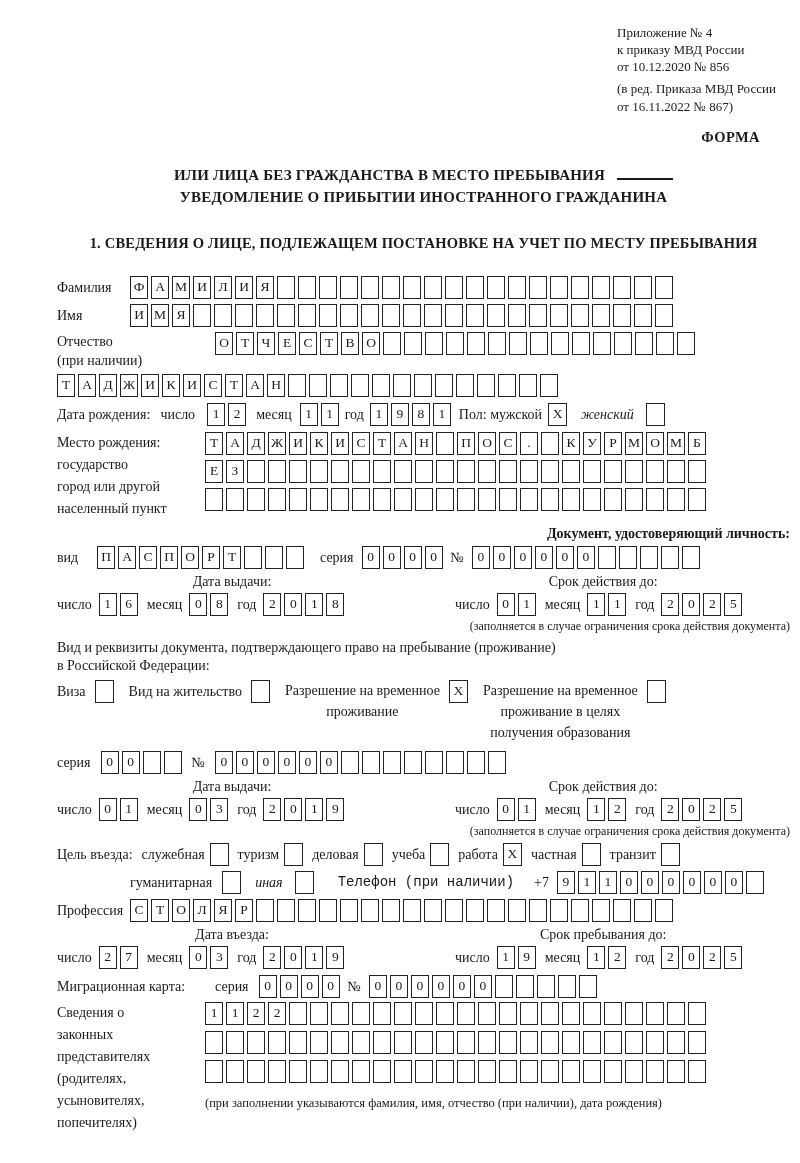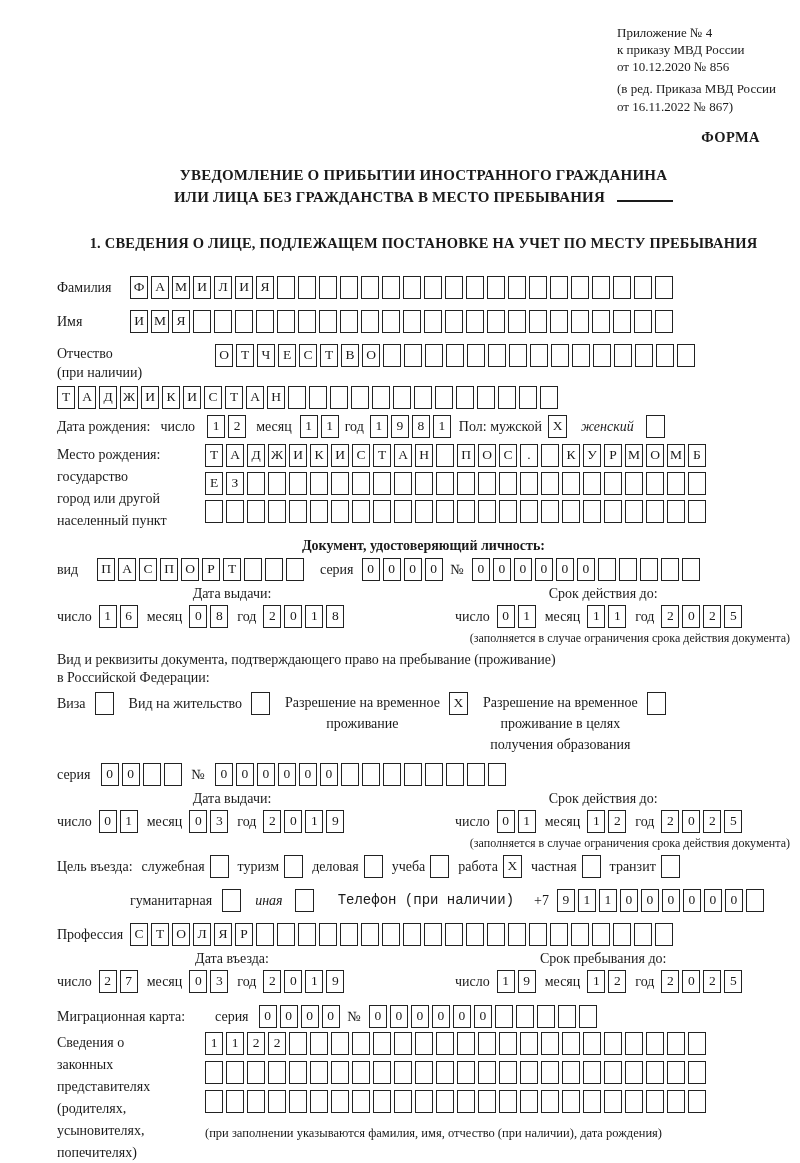--- a/index.html
+++ b/index.html
@@ -37,30 +37,30 @@
     display:inline-flex; align-items:center; justify-content:center;
     font-size:13.5px;
   }
 
   .w73  { width:73px; }
   .w128 { width:128px; }
   .w148 { width:148px; }
   .w158 { width:158px; } .ml6{margin-left:6px;} .ml8{margin-left:8px;}
   .ml10{margin-left:10px;} .ml12{margin-left:12px;} .ml14{margin-left:14px;font-style:italic;}
   .ml16{margin-left:16px;} .ml20{margin-left:20px;} .ml24{margin-left:24px;font-family:Liberation Mono, monospace;} .ml30{margin-left:30px;}
-  .mt2{margin-top:2px;} .mt4{margin-top:4px;} .mt5{margin-top:11px;} .mt6{margin-top:6px;}
+  .mt2{margin-top:2px;} .mt4{margin-top:4px;} .mt5{margin-top:5px;} .mt6{margin-top:6px;}
   .mt8{margin-top:8px;} .mt24{margin-top:24px;}
 
   .two-line { line-height:19px; }
 
   .bp-labels { line-height:22px; flex:none; }
   .bp-cells .cells { margin-top:5px; }
   .bp-cells .cells:first-child { margin-top:0; }
 
-  .dochead { text-align:center; font-weight:bold; margin-top:6px; font-size:14px; }
+  .dochead { text-align:right; font-weight:bold; margin-top:6px; font-size:14px; }
 
   .dates { display:flex; margin-top:5px; }
   .datecol-l { width:350px; flex:none; }
   .datecol-r { margin-left:48px; flex:none; }
   .datehead { text-align:center; margin-bottom:2px; }
   .dateline { display:flex; align-items:center; }
   .dateline .lbl { line-height:25px; }
   .dateline .cells { margin-left:7px; margin-right:9px; }
   .note-right { font-size:12px; text-align:right; margin-top:2px; }
 
@@ -89,22 +89,22 @@
     <div>к приказу МВД России</div>
     <div>от 10.12.2020 № 856</div>
     <div class="hdr-rev">
       <div>(в ред. Приказа МВД России</div>
       <div>от 16.11.2022 № 867)</div>
     </div>
   </div>
   <div class="forma">ФОРМА</div>
 
   <div class="title">
+    <div><span>ИЛИ ЛИЦА БЕЗ ГРАЖДАНСТВА В МЕСТО ПРЕБЫВАНИЯ</span><span class="blankline"></span></div>
     <div>УВЕДОМЛЕНИЕ О ПРИБЫТИИ ИНОСТРАННОГО ГРАЖДАНИНА</div>
-    <div><span>ИЛИ ЛИЦА БЕЗ ГРАЖДАНСТВА В МЕСТО ПРЕБЫВАНИЯ</span><span class="blankline"></span></div>
   </div>
 
   <div class="sec1">1. СВЕДЕНИЯ О ЛИЦЕ, ПОДЛЕЖАЩЕМ ПОСТАНОВКЕ НА УЧЕТ ПО МЕСТУ ПРЕБЫВАНИЯ</div>
 
   <div class="frow mt24">
     <span class="lbl w73">Фамилия</span>
     <span class="cells">
         <span class="cell">Ф</span>
         <span class="cell">А</span>
         <span class="cell">М</span>

